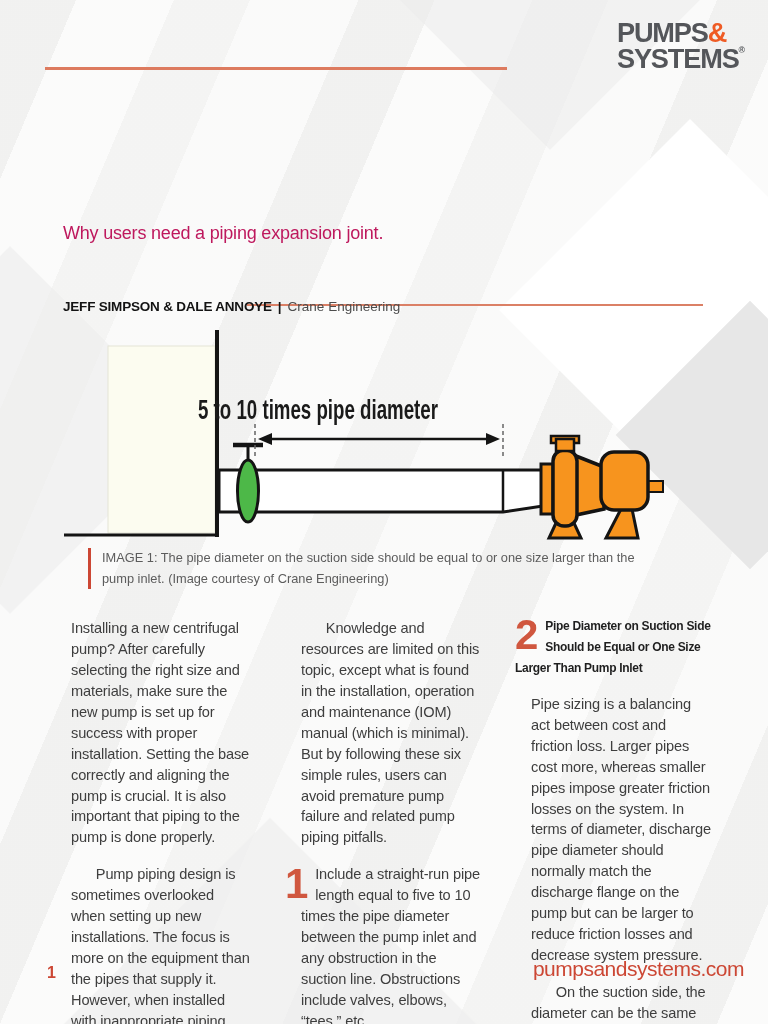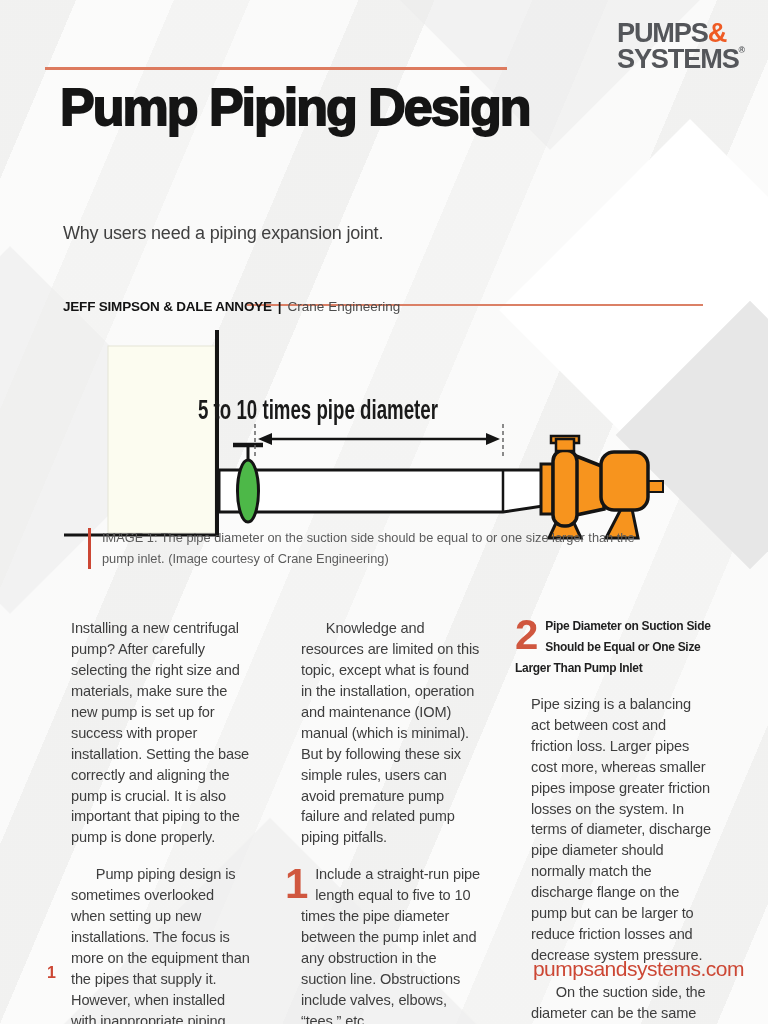--- a/index.html
+++ b/index.html
@@ -35,28 +35,28 @@
   .logo .amp { color:#ef5b24; }
   .logo .reg { font-size:9px; vertical-align:top; letter-spacing:0; }
 
   
   .rule-top { position:absolute; left:45px; top:67px; width:462px; height:3px; background:#dd7b5f; }
   .rule-mid { position:absolute; left:247px; top:304px; width:456px; height:2px; background:#db8066; }
 
   
   .title { position:absolute; left:60px; top:74px; font-size:52px; font-weight:bold;
            color:#151515; -webkit-text-stroke:1.8px #151515; letter-spacing:-2px; line-height:1.28; }
-  .subtitle { position:absolute; left:63px; top:223px; font-size:18px; color:#404040; letter-spacing:-.2px; }
+  .subtitle { position:absolute; left:63px; top:223px; font-size:18px; color:#be185d; letter-spacing:-.2px; }
   .byline { position:absolute; left:63px; top:268px; font-size:13.5px; color:#4c4c4c;margin-top:31px; }
   .byline .authors { font-weight:bold; color:#131313; letter-spacing:-.2px; }
   .byline .sep { font-weight:bold; color:#131313; margin:0 6px; }
 
   
   .figure-svg { position:absolute; left:0; top:318px; }
-  .caption { position:absolute; left:88px; top:528px; width:562px;
+  .caption { position:absolute; left:88px; top:548px; width:562px;
              border-left:3.5px solid #cc4734; padding-left:11px;
              font-size:12.8px; line-height:1.62; color:#5c5c5c; }
 
   
   .columns { position:absolute; left:55px; top:602px; width:672px; display:flex; gap:18px; }
   .col { flex:1; font-size:14.6px; line-height:1.435; color:#3e3e3e; letter-spacing:-.15px; }
   .col p { margin:16px; }
   .col p.indent { text-indent:1.7em; }
   .rule-head { margin-top:13px; margin-bottom:1px; overflow:visible; }
   .rule-num { float:left; font-size:42px; font-weight:bold; color:#d0573f; line-height:.8; margin:3px 7px 0 0; }
@@ -79,21 +79,20 @@
 
 <div class="logo">
   <div><span>PUMPS</span><span class="amp">&amp;</span></div>
   <div><span>SYSTEMS</span><span class="reg">®</span></div>
 </div>
 
 <div class="rule-top"></div>
 <div class="rule-mid"></div>
 
 <h1 class="title">
-  <div>Pump Piping Design</div>
 </h1>
 <div class="subtitle">Why users need a piping expansion joint.</div>
 <div class="byline">
   <span class="authors">JEFF SIMPSON &amp; DALE ANNOYE</span><span class="sep">|</span><span>Crane Engineering</span>
 </div>
 
 <svg class="figure-svg" width="768" height="232" viewBox="0 0 768 232">
 
   <rect x="108" y="28" width="107" height="187" fill="#fcfcf0" stroke="#e4e4d6" stroke-width="1"></rect>
 

